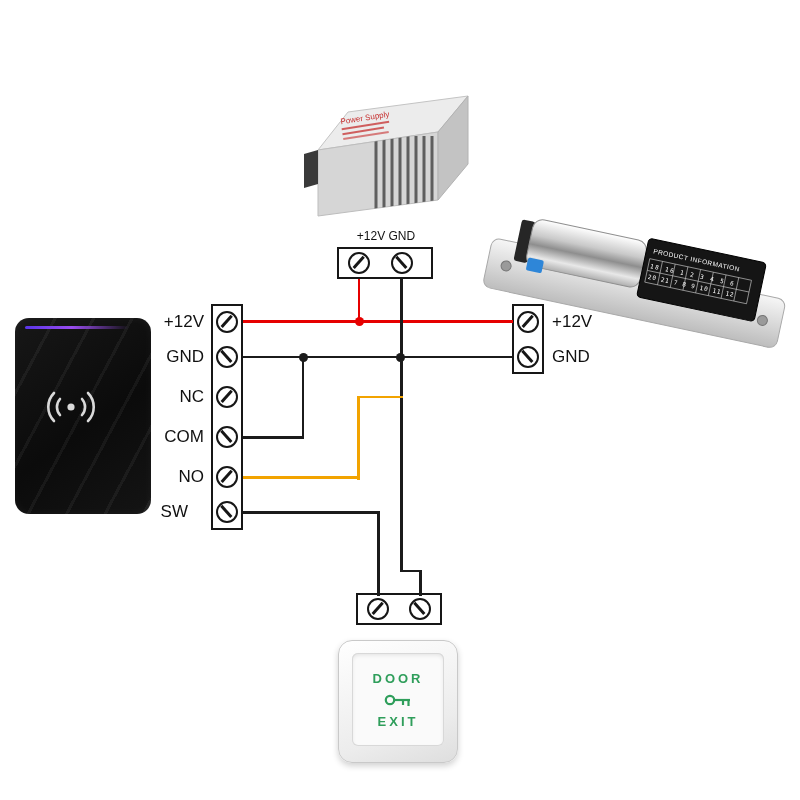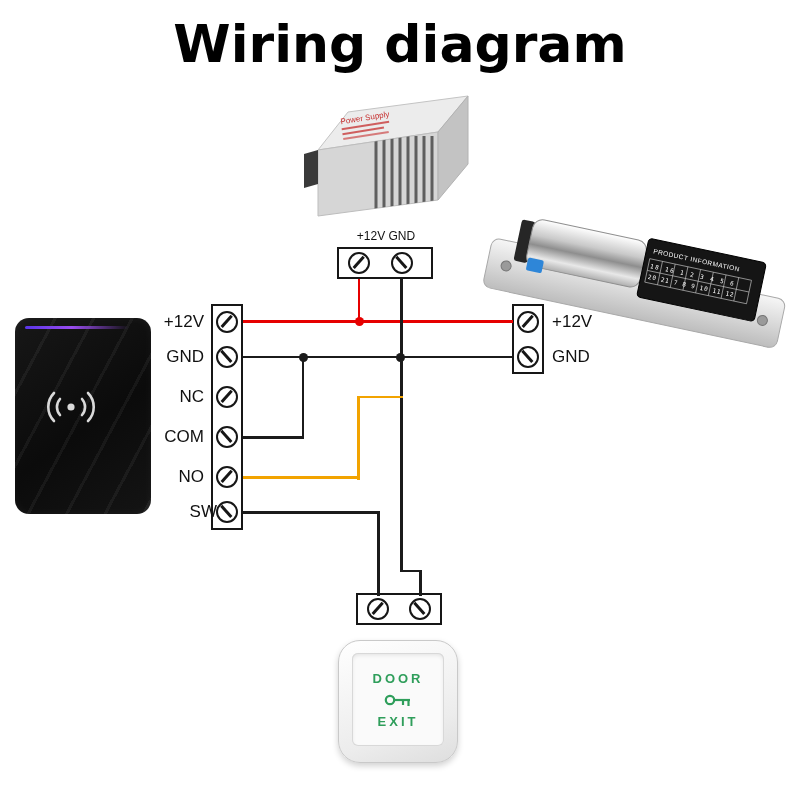--- a/index.html
+++ b/index.html
@@ -35,35 +35,34 @@
 
   #reader{position:absolute;left:15px;top:318px;width:136px;height:196px;border-radius:14px;
      background:
        repeating-linear-gradient(118deg, rgba(255,255,255,0.05) 0 3px, rgba(255,255,255,0) 3px 34px),
        linear-gradient(145deg,#171717,#0b0b0b 55%,#141414);
      box-shadow:inset 0 0 10px rgba(255,255,255,0.05);}
   #reader .led{position:absolute;left:10px;top:8px;width:104px;height:3px;border-radius:3px;
      background:linear-gradient(90deg,#5a35e8,var(--led-purple,#9a4df0) 45%,rgba(90,80,255,0));}
   #reader .cicon{position:absolute;left:28px;top:66px;}
 
-  #exit-btn{position:absolute;left:338px;top:640px;width:118px;height:121px;border-radius:22px;
+  #exit-btn{position:absolute;left:338px;top:640px;width:118px;height:121px;border-radius:14px;
      background:linear-gradient(160deg,#ffffff,#ececec 70%,#dedede);
      border:1px solid #c9c9c9;box-shadow:0 3px 6px rgba(0,0,0,0.18);}
   #exit-btn .panel{position:absolute;left:13px;right:13px;top:12px;bottom:16px;border-radius:6px;background:#fafafa;
      box-shadow:inset 0 0 0 1px #d8d8d8, inset 0 2px 4px rgba(0,0,0,0.10);
      display:flex;flex-direction:column;align-items:center;justify-content:center;gap:5px;
      color:var(--accent-green,#2f9e5b);}
   #exit-btn .word{font-size:13px;font-weight:bold;letter-spacing:3px;}
 </style>
 </head>
 <body>
 
 <div id="canvas">
 
-  <div class="title">Wiring diagram</div>
 
   <div id="psu">
     <svg width="178" height="152" viewBox="0 0 178 152">
       <defs>
         <clipPath id="psuFront">
             <polygon points="20,62 140,44 140,112 20,128"></polygon>
           </clipPath>
       </defs>
       <polygon points="20,62 140,44 170,8 50,24" fill="#ececec" stroke="#c4c4c4"></polygon>
       <polygon points="20,62 140,44 140,112 20,128" fill="#d6d6d6" stroke="#bdbdbd"></polygon>
@@ -158,21 +157,21 @@
     <div class="screw alt" style="left:2.5px;top:119.5px;"></div>
     <div class="screw" style="left:2.5px;top:159.5px;"></div>
     <div class="screw alt" style="left:2.5px;top:194.5px;"></div>
   </div>
 
   <div class="lbl r" style="left:140px;top:311px;">+12V</div>
   <div class="lbl r" style="left:140px;top:346px;">GND</div>
   <div class="lbl r" style="left:140px;top:386px;">NC</div>
   <div class="lbl r" style="left:140px;top:426px;">COM</div>
   <div class="lbl r" style="left:140px;top:466px;">NO</div>
-  <div class="lbl r" style="left:153px;top:501px;">SW</div>
+  <div class="lbl r" style="left:124px;top:501px;">SW</div>
 
   <div class="tblock" style="left:512px;top:304px;width:32px;height:70px;">
     <div class="screw" style="left:2.5px;top:4.5px;"></div>
     <div class="screw alt" style="left:2.5px;top:39.5px;"></div>
   </div>
   <div class="lbl" style="left:552px;top:311px;">+12V</div>
   <div class="lbl" style="left:552px;top:346px;">GND</div>
 
   <div class="tblock" style="left:356px;top:593px;width:86px;height:32px;">
     <div class="screw" style="left:8.5px;top:2.5px;"></div>

